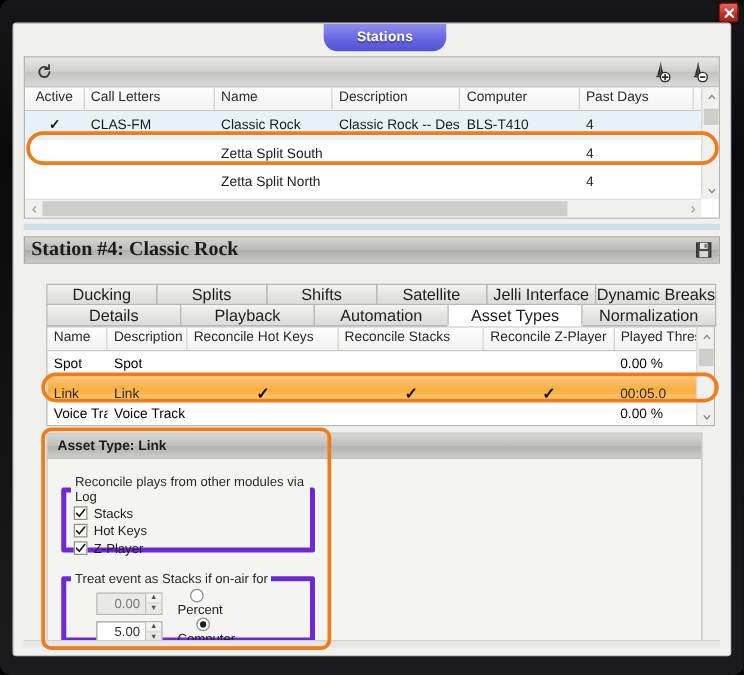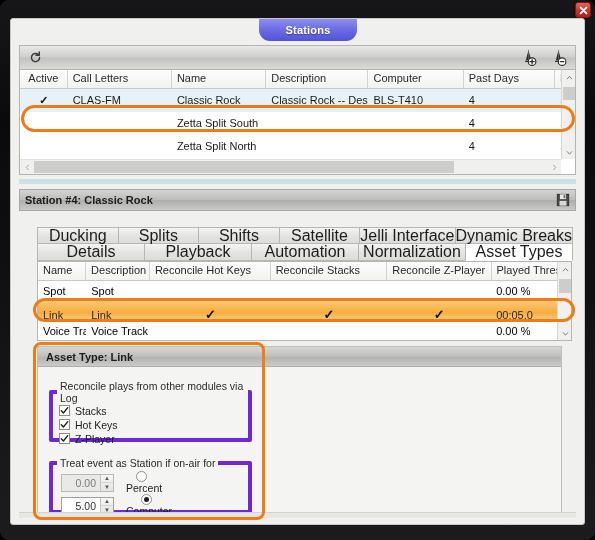--- a/index.html
+++ b/index.html
@@ -189,35 +189,35 @@
   
   #station-header {
     position: absolute; left: 8px; right: 8px; top: 170px;
     height: 22px;
     background: linear-gradient(180deg, #d4d4d2 0%, #bcbcba 50%, #aeaeac 52%, #c9c9c7 100%);
     border: 1px solid #a8a8a6;
     display: flex; align-items: center;
     padding: 0 5px;
   }
   #station-title {
-    font-size: 11px; font-weight: bold; color: #1c1c1c;
+    font-size: 16px; font-weight: bold; color: #1c1c1c; font-family: Liberation Serif, serif;
   }
   #save-icon { margin-left: auto; cursor: pointer; display:flex; }
 
   
   #inner-tabs {
     position: absolute; left: 26px; right: 12px; top: 208px;
     height: 34px;
   }
   .tab-row { display: flex; height: 17px; }
   .tab {
     flex: 1;
     border: 1px solid #b6b6b4;
     background: linear-gradient(180deg, #f4f4f3 0%, #e3e3e1 55%, #dcdcda 100%);
-    font-size: 16px;
+    font-size: 13px;
     color: #1d1d1d;
     display: flex; align-items: center; justify-content: center;
     margin-right: -1px;
     cursor: pointer;
     white-space: nowrap;
   }
   .tab.active {
     background: #ffffff;
     border-bottom-color: #ffffff;
     font-weight: normal;
@@ -323,21 +323,21 @@
     width: 11px; height: 11px;
     border: 1px solid #8e8e8c;
     background: #ffffff;
     margin-right: 5px;
     display:flex; align-items:center; justify-content:center;
     flex: 0 0 auto;
   }
 
   .spin-line {
     display:flex; align-items:center;
-    height: 19px; margin-left: 8px; margin-top: 4px;
+    height: 19px; margin-left: 24px; margin-top: 4px;
   }
   .spinner {
     display:flex; align-items:stretch;
     width: 53px; height: 18px;
     border: 1px solid #a0a09e;
     background: #ffffff;
   }
   .spinner.disabled { background: #e9e9e7; border-color: #b9b9b7; }
   .spin-val {
     flex:1; display:flex; align-items:center; justify-content:flex-end;
@@ -539,22 +539,22 @@
         <div class="tab">Splits</div>
         <div class="tab">Shifts</div>
         <div class="tab">Satellite</div>
         <div class="tab">Jelli Interface</div>
         <div class="tab">Dynamic Breaks</div>
       </div>
       <div class="tab-row row2">
         <div class="tab">Details</div>
         <div class="tab">Playback</div>
         <div class="tab">Automation</div>
+        <div class="tab active">Asset Types</div>
         <div class="tab">Normalization</div>
-        <div class="tab active">Asset Types</div>
       </div>
     </div>
 
     <div id="asset-grid">
       <div class="ag-head">
         <div class="cell a-name">Name</div>
         <div class="cell a-desc">Description</div>
         <div class="cell a-hot" style="text-align:left;padding-left:5px !important;">Reconcile Hot Keys</div>
         <div class="cell a-stack" style="text-align:left;padding-left:5px !important;">Reconcile Stacks</div>
         <div class="cell a-zplay" style="text-align:left;padding-left:5px !important;">Reconcile Z-Player</div>
@@ -630,21 +630,21 @@
           <span class="cbox">
             <svg width="9" height="9" viewBox="0 0 10 10" aria-hidden="true">
                 <path d="M1.4 5.2 L3.8 7.8 L8.6 1.8" fill="none" stroke="#1d1d1d" stroke-width="1.5" stroke-linecap="round" stroke-linejoin="round"></path>
               </svg>
           </span>
           <span>Z-Player</span>
         </div>
       </fieldset>
 
       <fieldset class="group" id="group-played">
-        <legend>Treat event as Station if on-air for</legend>
+        <legend>Treat event as Stacks if on-air for</legend>
 
         <div class="spin-line">
           <div class="spinner disabled">
             <div class="spin-val">0.00</div>
             <div class="spin-btns">
               <div>▲</div>
               <div>▼</div>
             </div>
           </div>
           <div class="radio-line">

